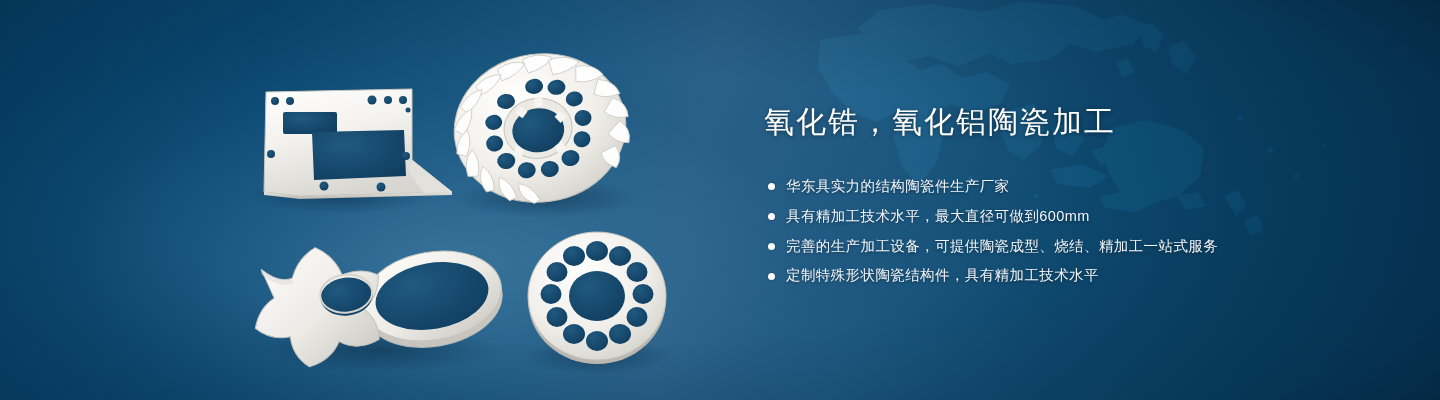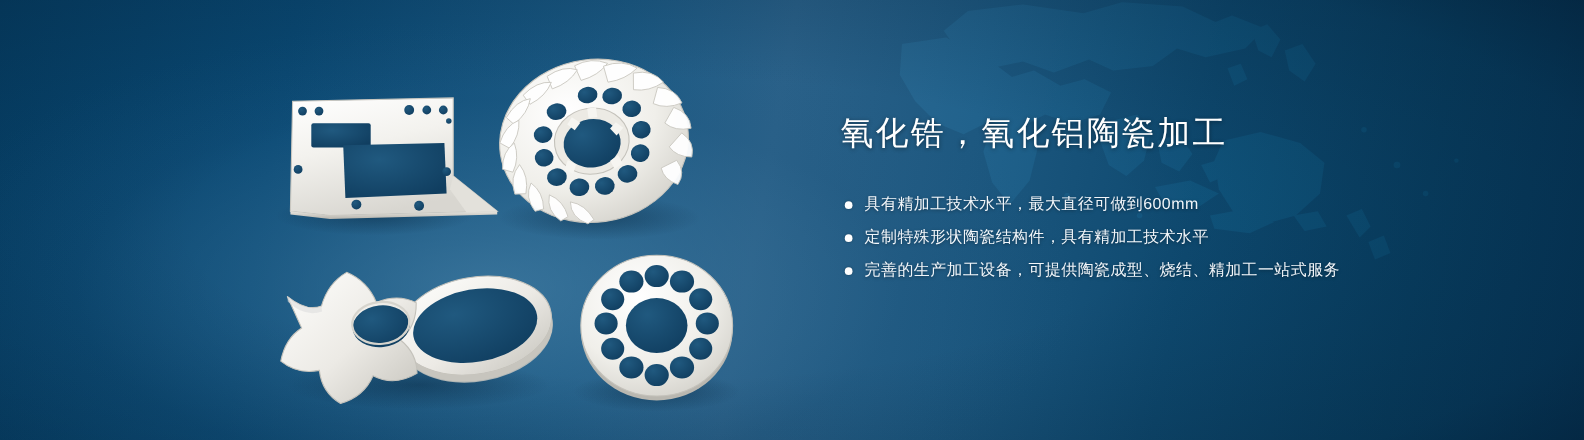--- a/index.html
+++ b/index.html
@@ -317,26 +317,30 @@
       </g>
     </svg>
   </div>
 
   <div class="copy">
     <h1 class="headline">氧化锆，氧化铝陶瓷加工</h1>
 
     <ul class="bullets">
       <li class="bullet">
         <span class="bullet-dot"></span>
+        <span class="bullet-text">华东具实力的结构陶瓷件生产厂家</span>
+      </li>
+      <li class="bullet">
+        <span class="bullet-dot"></span>
         <span class="bullet-text">具有精加工技术水平，最大直径可做到600mm</span>
+      </li>
+      <li class="bullet">
+        <span class="bullet-dot"></span>
+        <span class="bullet-text">完善的生产加工设备，可提供陶瓷成型、烧结、精加工一站式服务</span>
       </li>
       <li class="bullet">
         <span class="bullet-dot"></span>
         <span class="bullet-text">定制特殊形状陶瓷结构件，具有精加工技术水平</span>
       </li>
-      <li class="bullet">
-        <span class="bullet-dot"></span>
-        <span class="bullet-text">完善的生产加工设备，可提供陶瓷成型、烧结、精加工一站式服务</span>
-      </li>
     </ul>
   </div>
 
 </div>
 
 </body></html>

